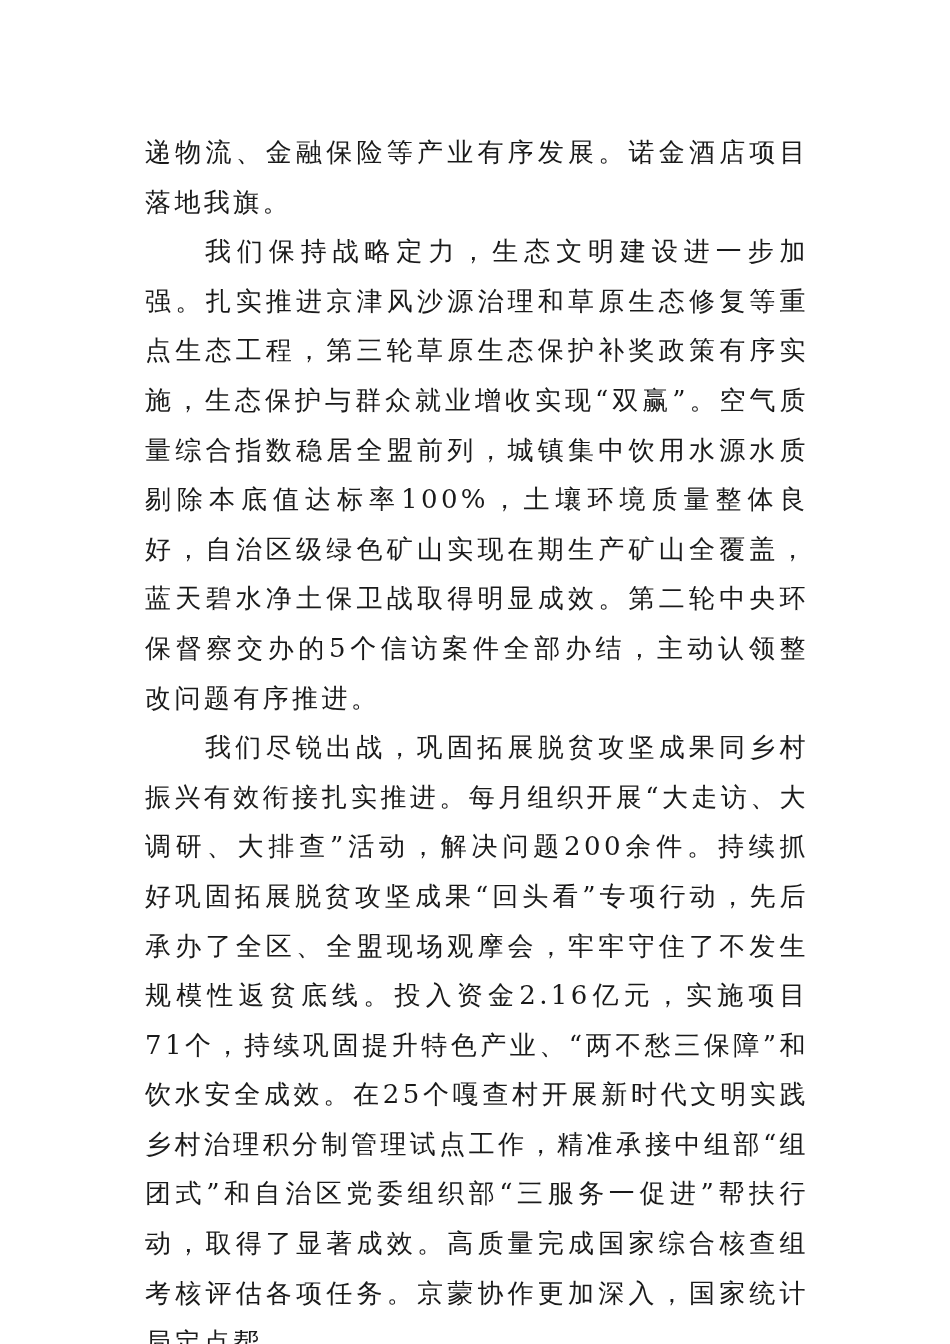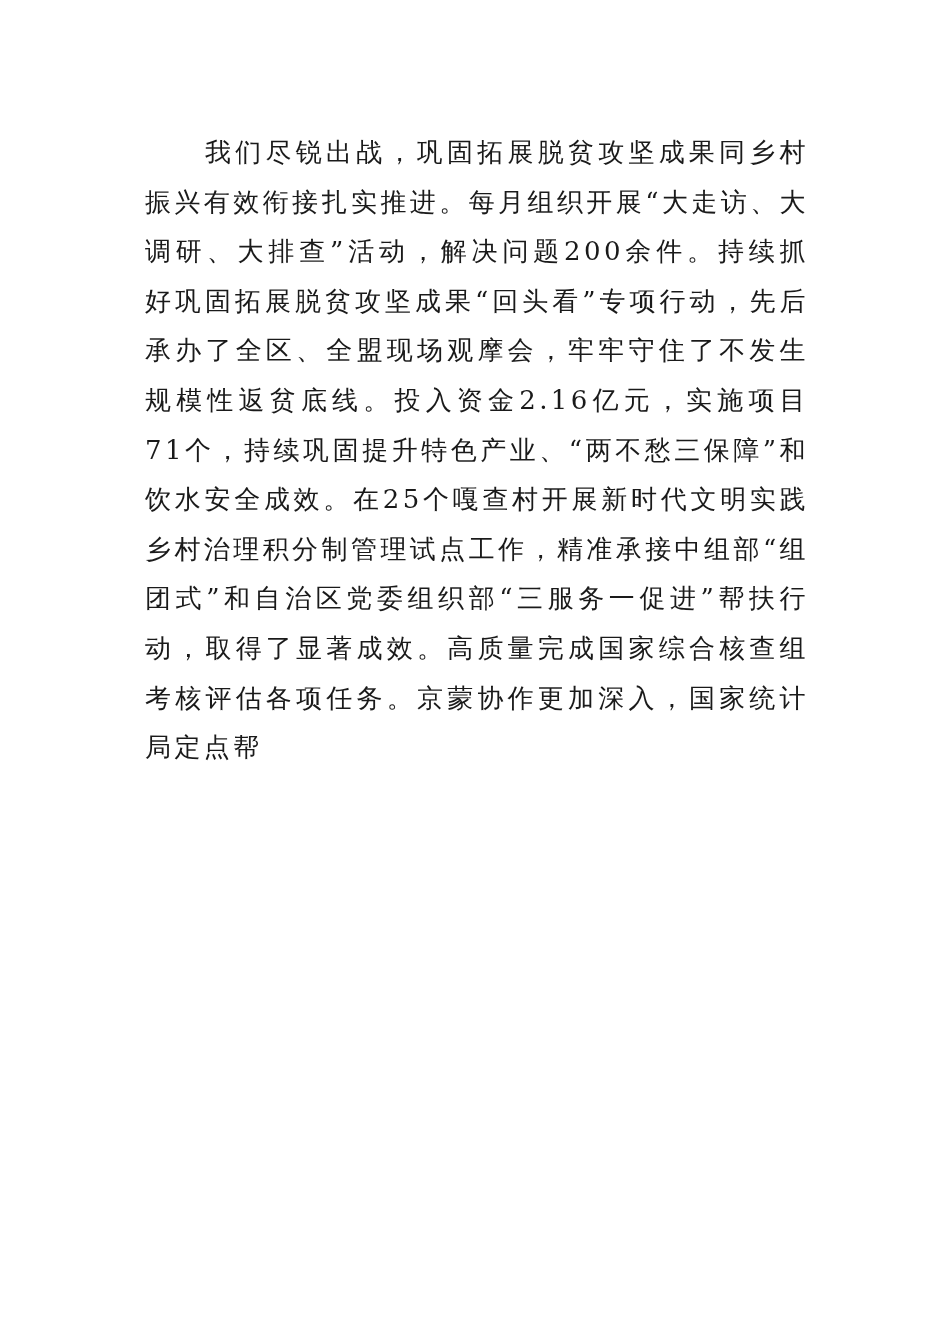--- a/index.html
+++ b/index.html
@@ -31,14 +31,16 @@
     padding: 0;
   }
   .para.indent {
     text-indent: 60px;
   }
 </style>
 </head>
 <body>
 
 <div class="page">
+  <p class="para">递物流、金融保险等产业有序发展。诺金酒店项目落地我旗。</p>
+  <p class="para indent">我们保持战略定力，生态文明建设进一步加强。扎实推进京津风沙源治理和草原生态修复等重点生态工程，第三轮草原生态保护补奖政策有序实施，生态保护与群众就业增收实现“双赢”。空气质量综合指数稳居全盟前列，城镇集中饮用水源水质剔除本底值达标率100%，土壤环境质量整体良好，自治区级绿色矿山实现在期生产矿山全覆盖，蓝天碧水净土保卫战取得明显成效。第二轮中央环保督察交办的5个信访案件全部办结，主动认领整改问题有序推进。</p>
   <p class="para indent">我们尽锐出战，巩固拓展脱贫攻坚成果同乡村振兴有效衔接扎实推进。每月组织开展“大走访、大调研、大排查”活动，解决问题200余件。持续抓好巩固拓展脱贫攻坚成果“回头看”专项行动，先后承办了全区、全盟现场观摩会，牢牢守住了不发生规模性返贫底线。投入资金2.16亿元，实施项目71个，持续巩固提升特色产业、“两不愁三保障”和饮水安全成效。在25个嘎查村开展新时代文明实践乡村治理积分制管理试点工作，精准承接中组部“组团式”和自治区党委组织部“三服务一促进”帮扶行动，取得了显著成效。高质量完成国家综合核查组考核评估各项任务。京蒙协作更加深入，国家统计局定点帮</p>
 </div>
 
 </body></html>

